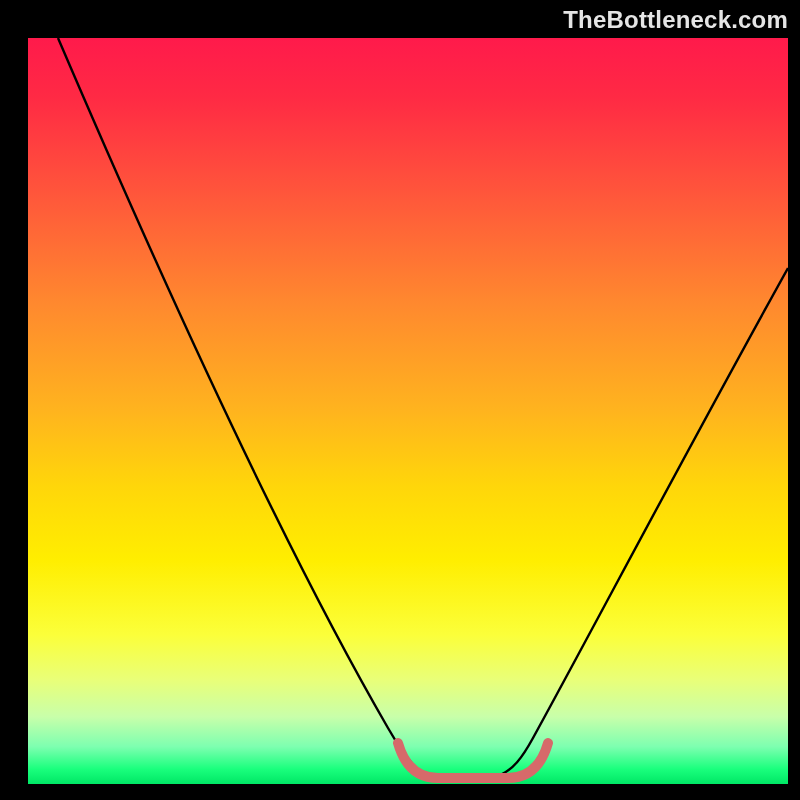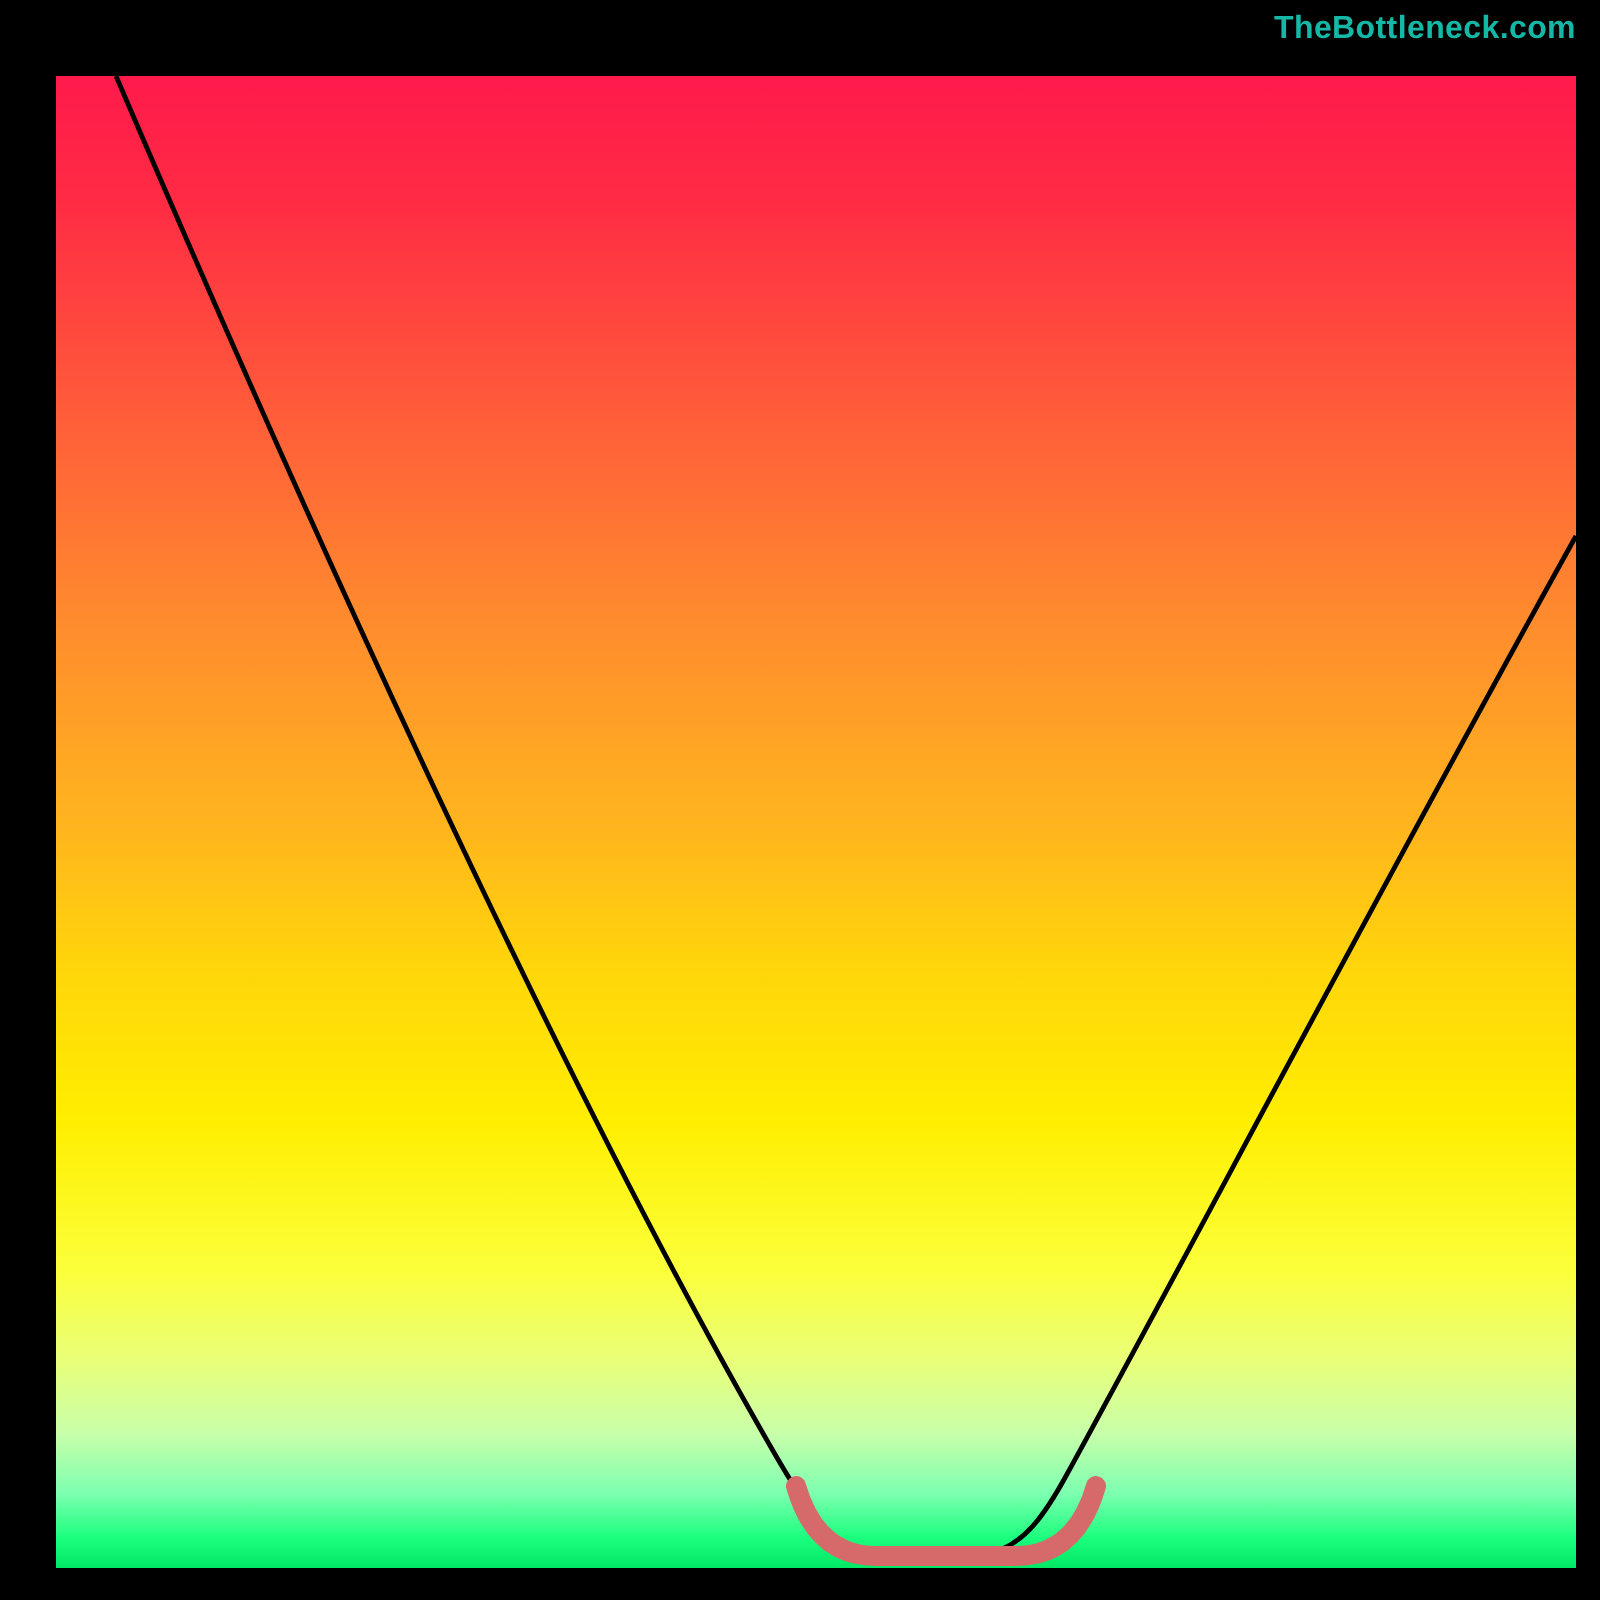--- a/index.html
+++ b/index.html
@@ -14,23 +14,23 @@
   .stage {
     position: relative;
     width: 800px;
     height: 800px;
     background: #000;
   }
   .watermark {
     position: absolute;
     top: 6px;
     right: 12px;
-    font-size: 16px;
+    font-size: 24px;
     font-weight: 600;
-    color: #14b8a6;
+    color: #e5e5e5;
     letter-spacing: 0.2px;
     z-index: 10;
   }
   
   .plot {
     position: absolute;
     left: 28px;
     right: 12px;
     top: 38px;
     bottom: 16px;

